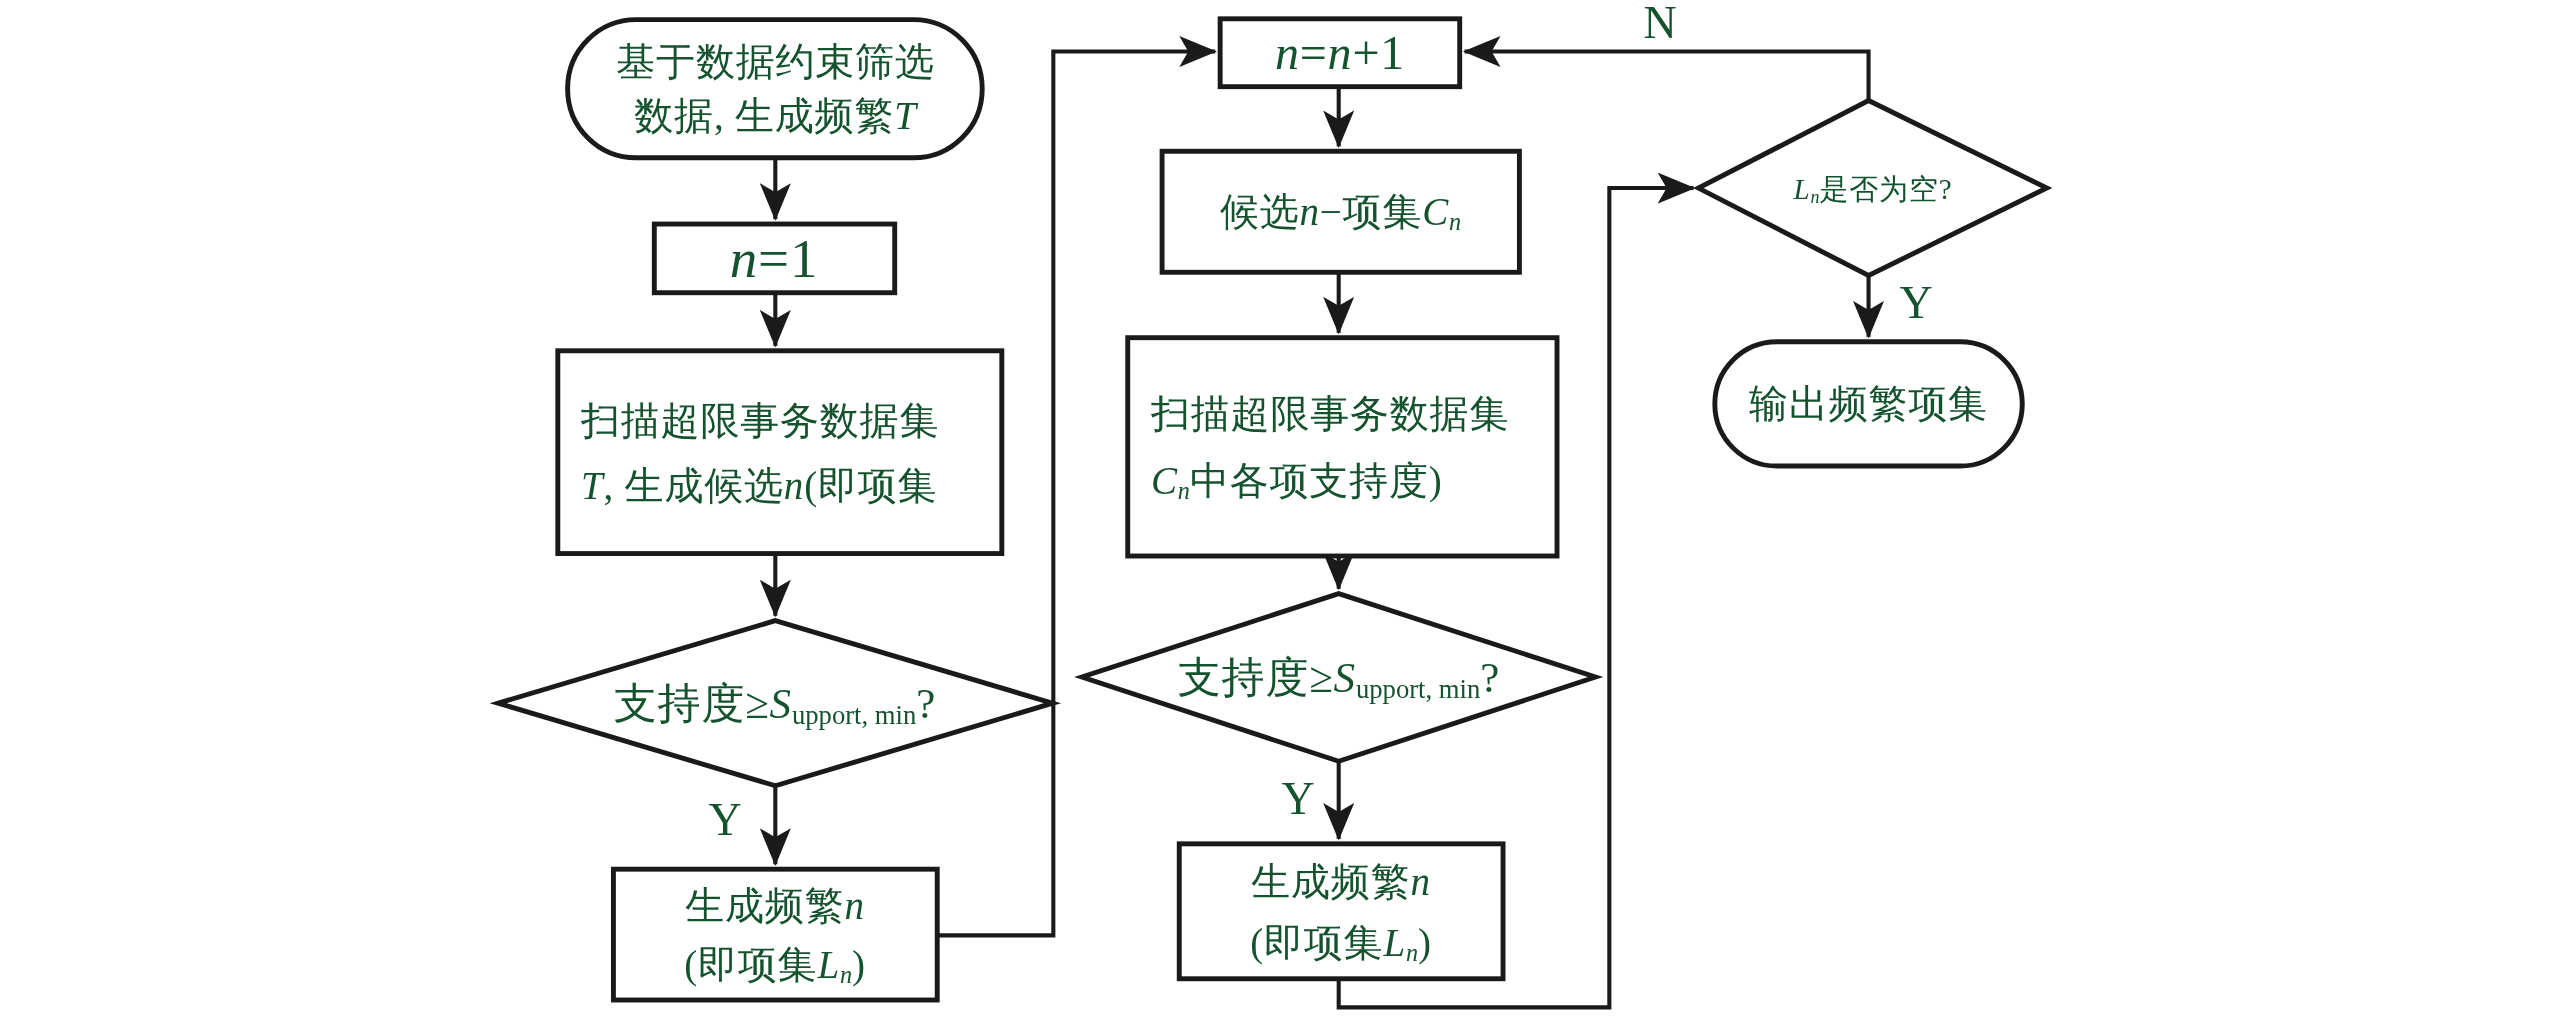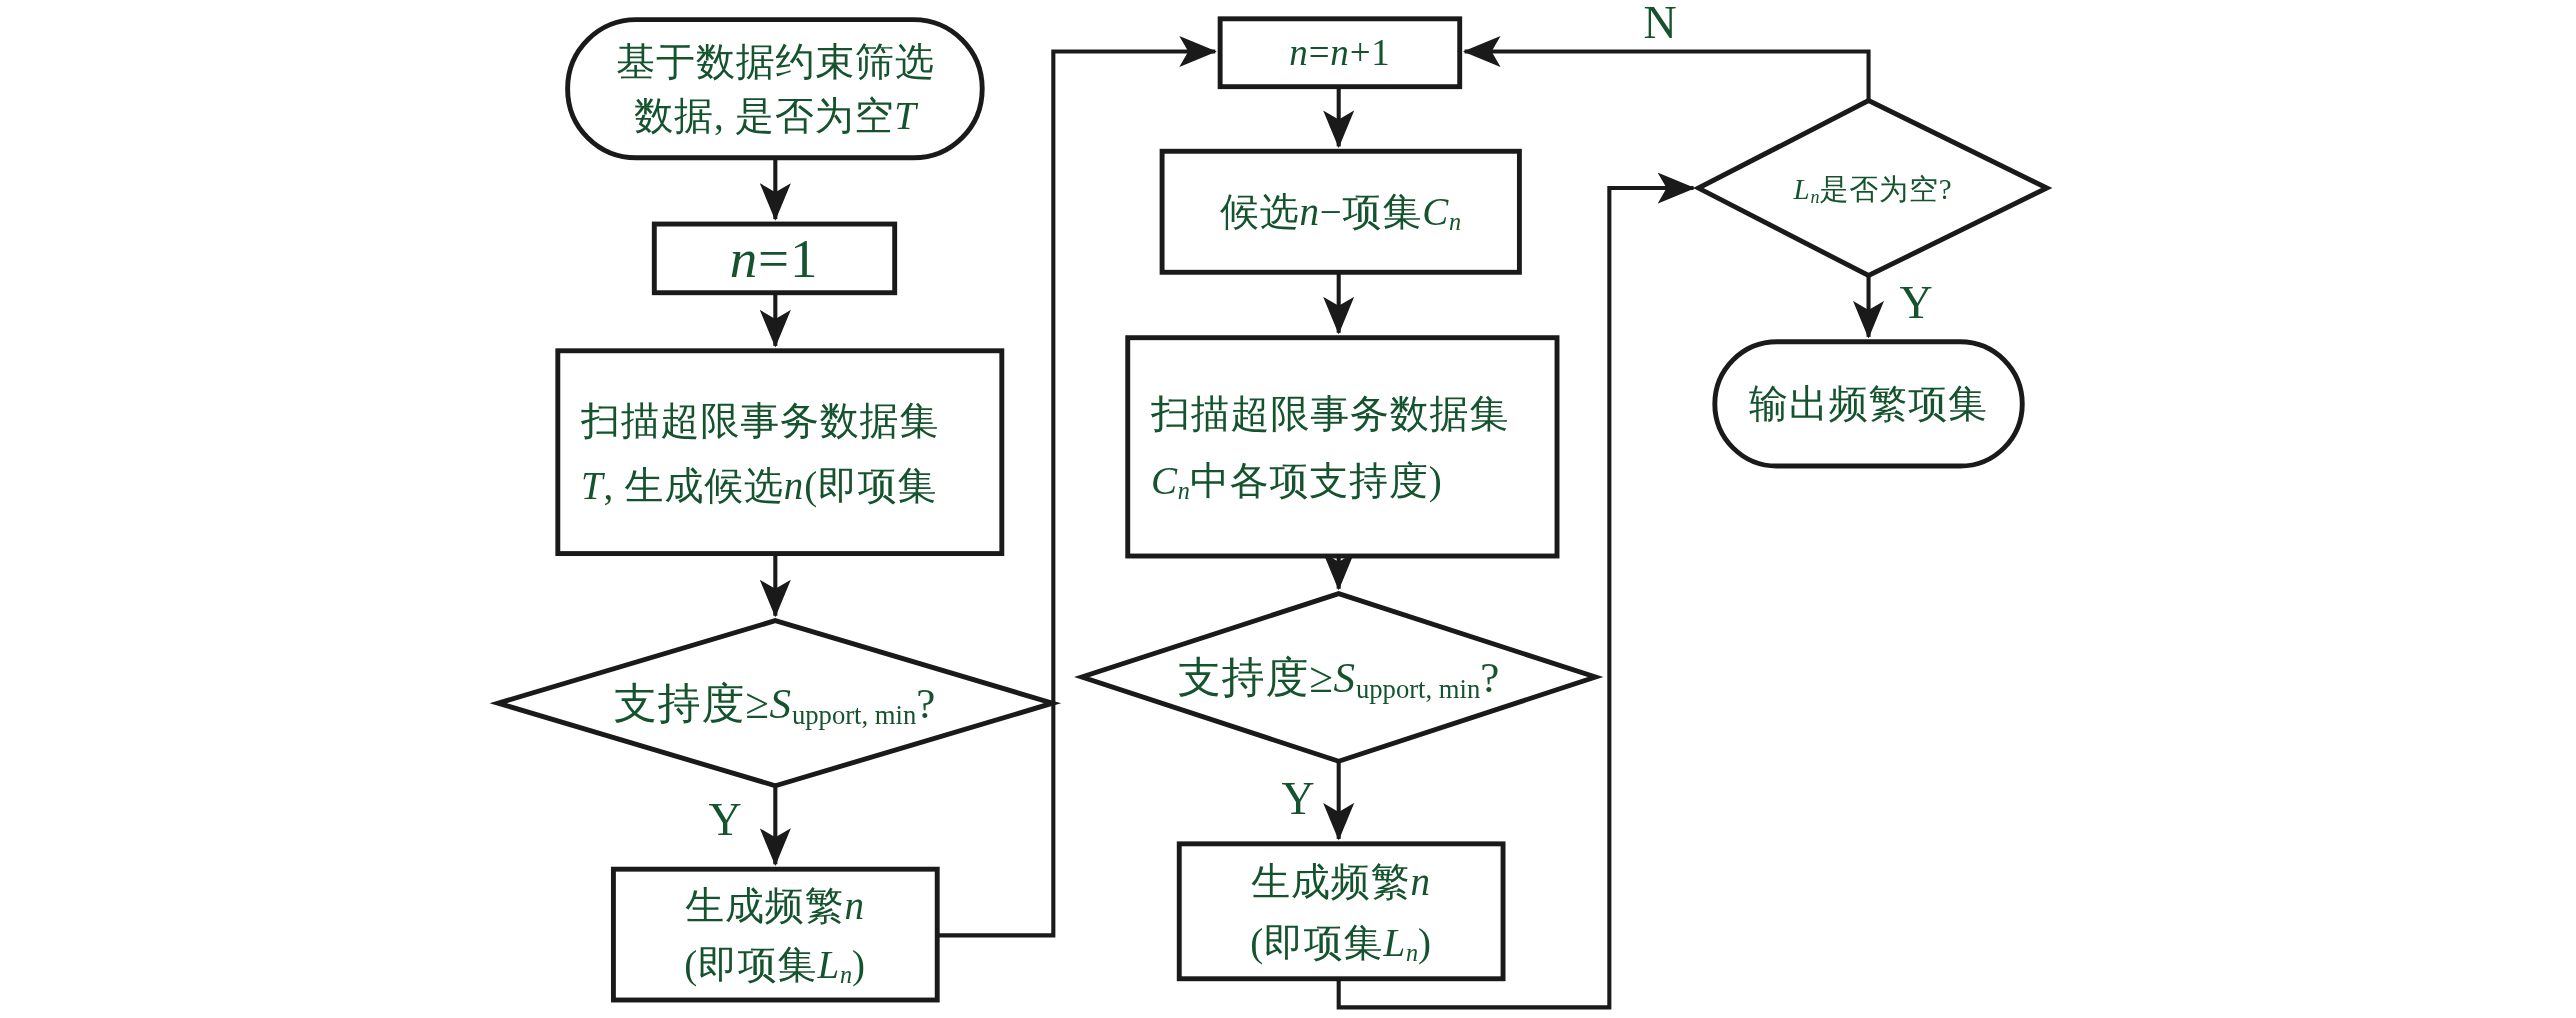--- a/index.html
+++ b/index.html
@@ -68,42 +68,42 @@
       <rect x="1379" y="413" width="525" height="267"></rect>
       <polygon points="1637,726 1951,828 1637,931 1323,828"></polygon>
       <rect x="1442" y="1032" width="396" height="165"></rect>
       <polygon points="2285,123 2503,230 2285,337 2077,230"></polygon>
       <rect x="2097" y="418" width="376" height="152" rx="76" ry="76"></rect>
     </g>
   </svg>
 
   <div class="label" style="left:568px;top:19.6px;width:415px;height:138px;line-height:54px;">
       <div><span>基于数据约束筛选</span></div>
-      <div><span>数据, 是否为空</span><span class="it">T</span></div>
+      <div><span>数据, 生成频繁</span><span class="it">T</span></div>
     </div>
 
   <div class="label" style="left:654px;top:224px;width:240px;height:69px;font-size:55px;">
       <div><span class="it">n</span><span>=1</span></div>
     </div>
 
   <div class="label left" style="left:581px;top:351px;width:421px;height:203px;line-height:65px;">
       <div><span>扫描超限事务数据集</span></div>
       <div><span class="it">T</span><span>, 生成候选</span><span class="it">n</span><span>(即项集</span></div>
     </div>
 
   <div class="label" style="left:498px;top:621px;width:554px;height:165px;font-size:43px;">
       <div><span>支持度≥</span><span class="it">S</span><sub>upport, min</sub><span>?</span></div>
     </div>
 
   <div class="label" style="left:613px;top:869px;width:324px;height:131px;line-height:59px;">
       <div><span>生成频繁</span><span class="it">n</span></div>
       <div><span>(即项集</span><span class="it">L</span><sub class="it">n</sub><span>)</span></div>
     </div>
 
-  <div class="label" style="left:1220px;top:19px;width:240px;height:68px;font-size:37px;">
+  <div class="label" style="left:1220px;top:19px;width:240px;height:68px;font-size:48px;">
       <div><span class="it">n</span><span>=</span><span class="it">n</span><span>+1</span></div>
     </div>
 
   <div class="label" style="left:1162px;top:151px;width:357px;height:121px;line-height:57px;">
       <div><span>候选</span><span class="it">n</span><span>−项集</span><span class="it">C</span><sub class="it">n</sub></div>
     </div>
 
   <div class="label left" style="left:1151px;top:338px;width:406px;height:218px;line-height:67px;">
       <div><span>扫描超限事务数据集</span></div>
       <div><span class="it">C</span><sub class="it">n</sub><span>中各项支持度)</span></div>

